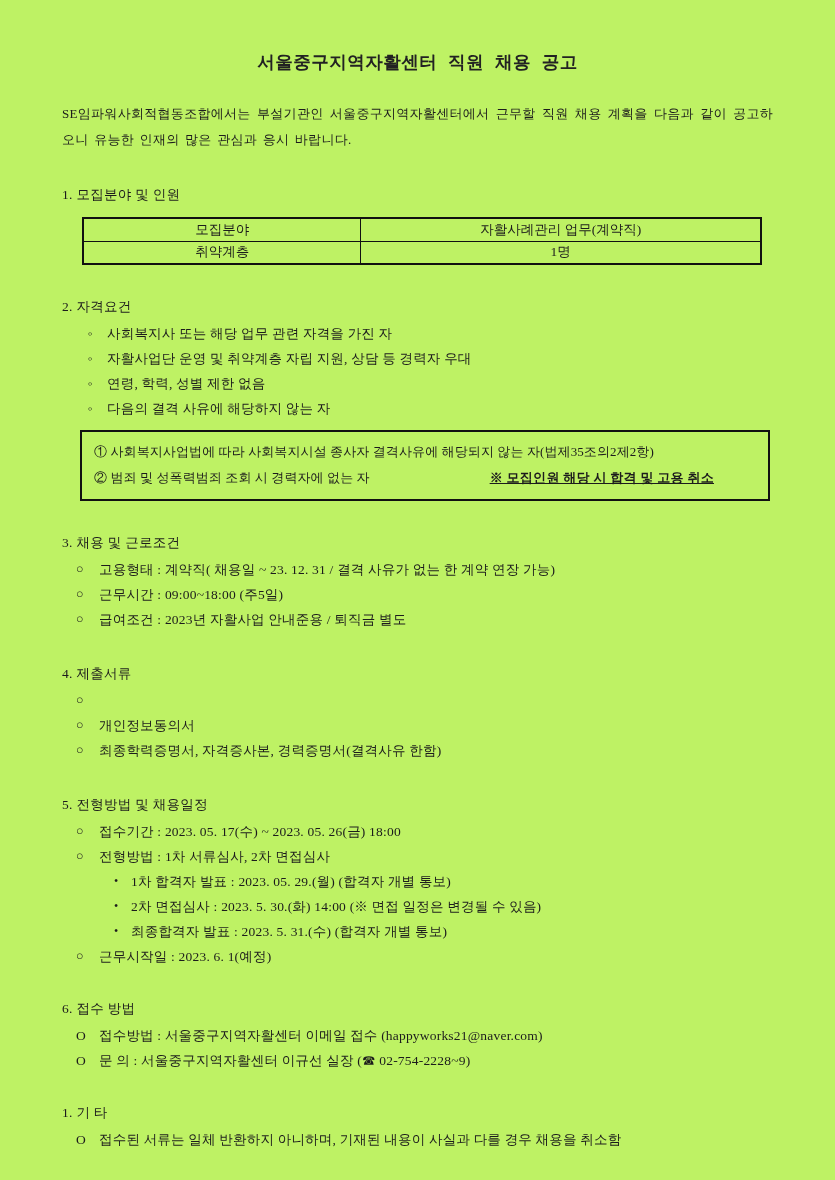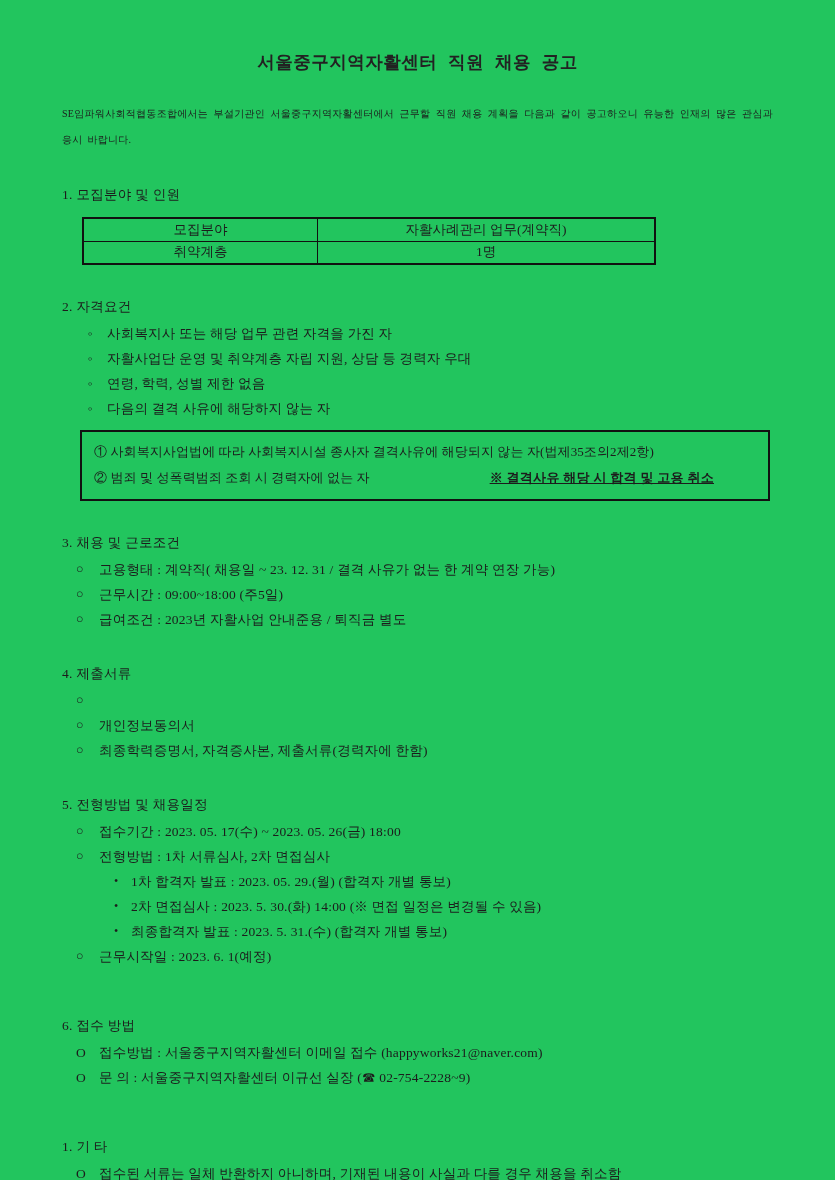--- a/index.html
+++ b/index.html
@@ -8,56 +8,56 @@
     width: 835px;
     height: 1180px;
     font-family: "Liberation Serif", "DejaVu Serif", serif;
     color: #1c1c1c;
     overflow: hidden;
   }
   .page {
     width: 835px;
     height: 1180px;
     padding: 50px 62px 40px 62px;
-    background: #22c55e;
+    background: #bef264;
   }
   .doc-title {
     text-align: center;
     font-size: 17.5px;
     font-weight: 600;
     letter-spacing: 0.5px;
     word-spacing: 6px;
     color: #222;
   }
   .doc-date {
     text-align: right;
     font-size: 13.5px;
     margin-top: 7px;
     letter-spacing: 0.5px;
   }
   .intro {
     margin-top: 27px;
-    font-size: 10px;
+    font-size: 13px;
     line-height: 26px;
     text-align: justify;
     letter-spacing: 0.3px;
     word-spacing: 2px;
     font-family: Liberation Serif, serif;
   }
   .section { margin-top: 31px; }
-  .section.tight { margin-top: 46px; }
+  .section.tight { margin-top: 29px; }
   .sec-heading {
     font-size: 13.5px;
     letter-spacing: 0.3px;
     line-height: 22px;
   }
   
   .recruit-table {
     margin: 11px 0 0 20px;
-    width: 574px;
+    width: 680px;
     border-collapse: collapse;
     border: 2px solid #111;
     font-size: 13.5px;
   }
   .recruit-table td {
     border: 1px solid #111;
     height: 23px;
     text-align: center;
     padding: 0 4px;
   }
@@ -143,21 +143,21 @@
       </div>
       <div class="item ind1">
         <span class="marker m-small">◦</span>
         <span>다음의 결격 사유에 해당하지 않는 자</span>
       </div>
     </div>
     <div class="notice-box">
       <div>① 사회복지사업법에 따라 사회복지시설 종사자 결격사유에 해당되지 않는 자(법제35조의2제2항)</div>
       <div class="notice-line2">
         <span>② 범죄 및 성폭력범죄 조회 시 경력자에 없는 자</span>
-        <span class="notice-warning">※ 결격사유 해당 시 합격 및 고용 취소</span>
+        <span class="notice-warning">※ 모집인원 해당 시 합격 및 고용 취소</span>
       </div>
     </div>
   </div>
 
   <div class="section">
     <div class="sec-heading">3. 채용 및 근로조건</div>
     <div class="item-list">
       <div class="item ind2">
         <span class="marker m-circle">○</span>
         <span>고용형태 : 계약직( 채용일 ~ 23. 12. 31 / 결격 사유가 없는 한 계약 연장 가능)</span>
@@ -178,21 +178,21 @@
     <div class="item-list">
       <div class="item ind2">
         <span class="marker m-circle">○</span>
       </div>
       <div class="item ind2">
         <span class="marker m-circle">○</span>
         <span>개인정보동의서</span>
       </div>
       <div class="item ind2">
         <span class="marker m-circle">○</span>
-        <span>최종학력증명서, 자격증사본, 제출서류(경력자에 한함)</span>
+        <span>최종학력증명서, 자격증사본, 경력증명서(결격사유 한함)</span>
       </div>
     </div>
   </div>
 
   <div class="section gap-lg">
     <div class="sec-heading">5. 전형방법 및 채용일정</div>
     <div class="item-list">
       <div class="item ind2">
         <span class="marker m-circle">○</span>
         <span>접수기간 : 2023. 05. 17(수) ~ 2023. 05. 26(금) 18:00</span>

